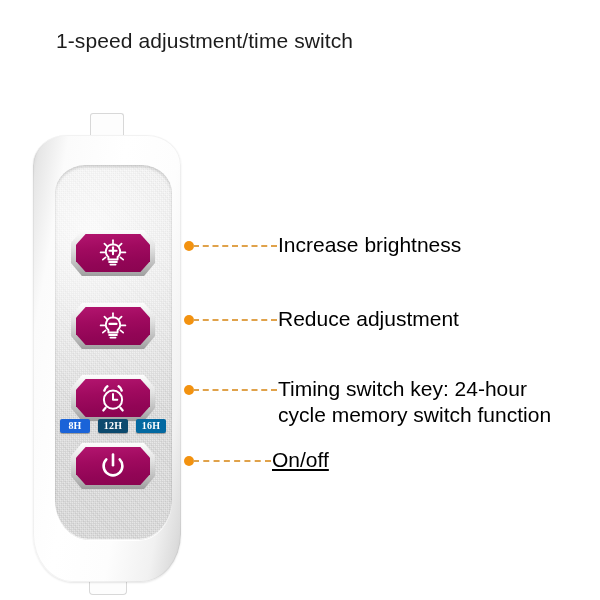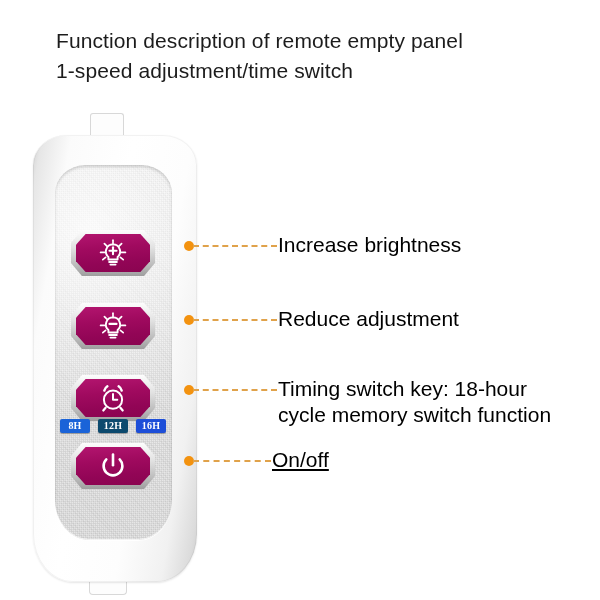--- a/index.html
+++ b/index.html
@@ -30,21 +30,21 @@
     letter-spacing: .1px;
     color: #1c1c1c;
     white-space: nowrap;
   }
 
   
   #remote {
     position: absolute;
     left: 33px;
     top: 135px;
-    width: 164px;
+    width: 148px;
     height: 447px;
   }
 
   
   .cable {
     position: absolute;
     background: #fdfdfd;
     border: 1px solid #d8d8d8;
     box-sizing: border-box;
   }
@@ -197,21 +197,20 @@
     font-size: 21px;
     line-height: 26px;
     color: #000000;
     white-space: nowrap;
   }
 </style>
 </head>
 <body>
 
 <div id="heading">
-  <div class="heading-line">Function description of remote empty panel</div>
   <div class="heading-line">1-speed adjustment/time switch</div>
 </div>
 
 <div id="remote">
 
   <div class="cable cable-top"></div>
   <div class="cable cable-bottom"></div>
 
   <div class="shell"></div>
   <div class="panel"></div>
@@ -275,21 +274,21 @@
         <path d="M24.7 8.1 a7.2 7.2 0 0 0 -3.1 -4.3" fill="none" stroke="#ffffff" stroke-width="2.4" stroke-linecap="round"></path>
         <path d="M8.6 25.2 L6.3 28" fill="none" stroke="#ffffff" stroke-width="2.2" stroke-linecap="round"></path>
         <path d="M23.4 25.2 L25.7 28" fill="none" stroke="#ffffff" stroke-width="2.2" stroke-linecap="round"></path>
       </svg>
     </div>
   </div>
 
   <div id="badges">
     <div class="badge" style="background:#1a63d8">8H</div>
     <div class="badge" style="background:#0c4a6e">12H</div>
-    <div class="badge" style="background:#1d4ed8">16H</div>
+    <div class="badge" style="background:#0369a1">16H</div>
   </div>
 
   <div class="btn-wrap b4">
     <div class="bezel"></div>
     <div class="cap">
       <svg width="30" height="30" viewBox="0 0 30 30">
         <path d="M8.3 8.4 a9.4 9.4 0 1 0 13.4 0" fill="none" stroke="#ffffff" stroke-width="2.6" stroke-linecap="round"></path>
         <path d="M15 3.6 V14.2" fill="none" stroke="#ffffff" stroke-width="2.6" stroke-linecap="round"></path>
       </svg>
     </div>
@@ -304,21 +303,21 @@
 
 <div class="callout" style="left:184px; top:320px;">
   <span class="dot"></span>
   <span class="dash" style="width:84px;"></span>
   <span class="callout-label" style="left:94px; top:-14px;">Reduce adjustment</span>
 </div>
 
 <div class="callout" style="left:184px; top:390px;">
   <span class="dot"></span>
   <span class="dash" style="width:84px;"></span>
-  <span class="callout-label" style="left:94px; top:-14px;">Timing switch key: 18-hour</span>
+  <span class="callout-label" style="left:94px; top:-14px;">Timing switch key: 24-hour</span>
   <span class="callout-label" style="left:94px; top:12px;">cycle memory switch function</span>
 </div>
 
 <div class="callout" style="left:184px; top:461px;">
   <span class="dot"></span>
   <span class="dash" style="width:78px;"></span>
   <span class="callout-label" style="left:88px; top:-14px;text-decoration:underline;">On/off</span>
 </div>
 
 </body></html>

